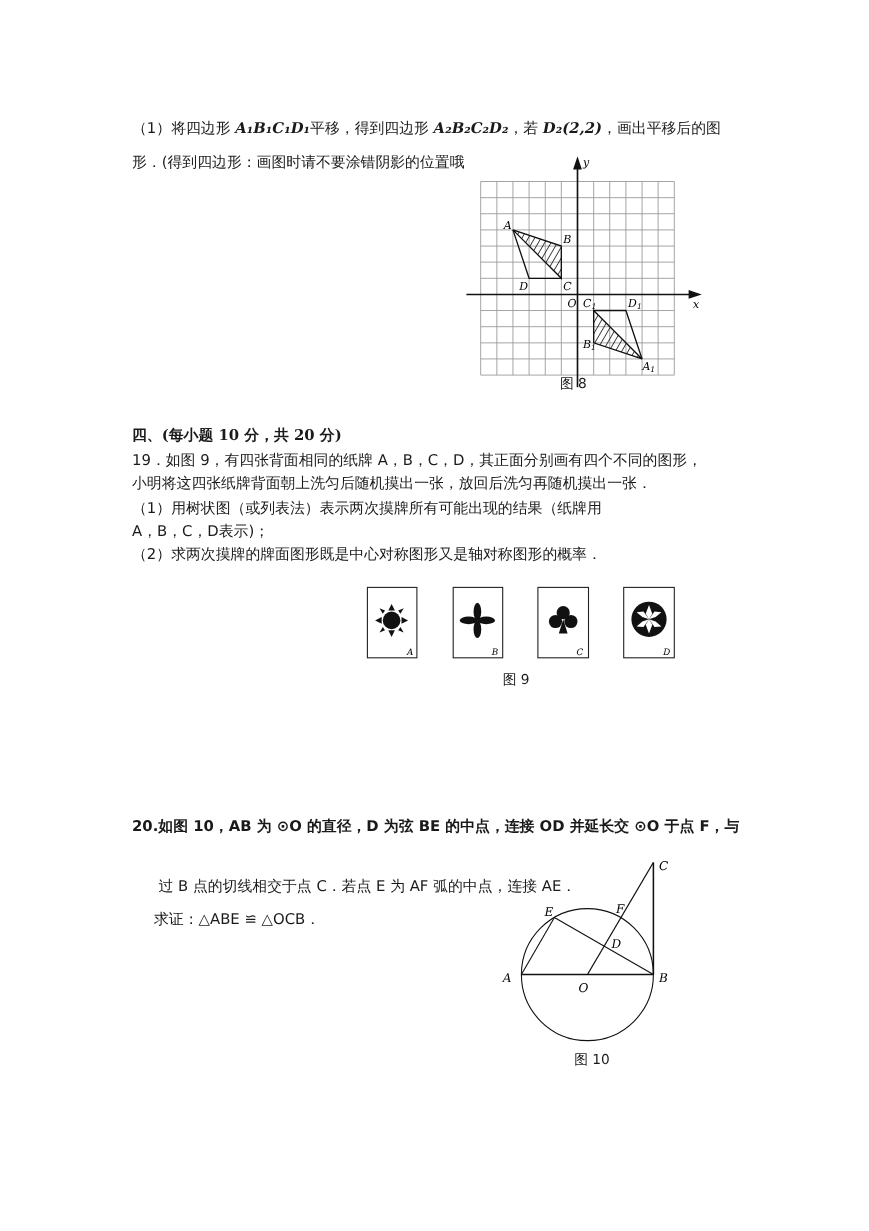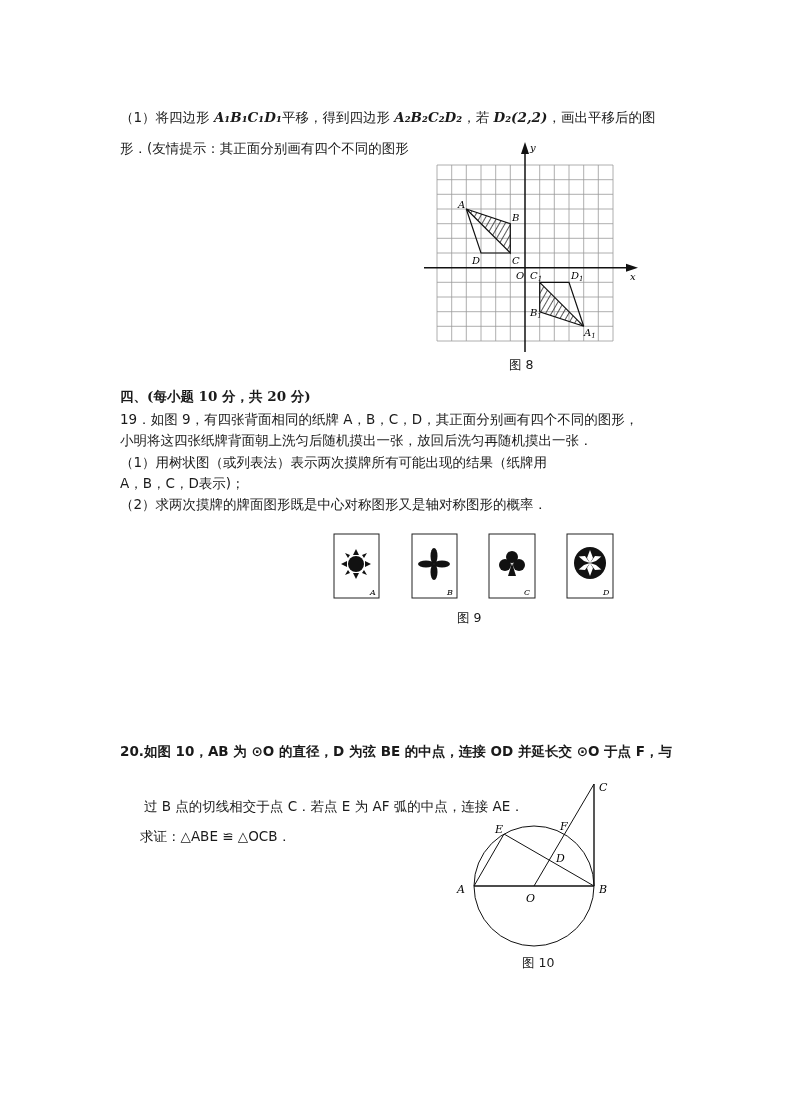--- a/index.html
+++ b/index.html
@@ -10,21 +10,21 @@
   .bs { font-weight:bold; font-family:"DejaVu Serif", serif; }
   .cap { font-size:12.5px; }
   svg text { font-family:"DejaVu Serif", serif; font-style:italic; }
 </style>
 </head>
 <body>
 
 <div class="abs txt" style="left:120px;top:108px;">
   <span>（1）将四边形 </span><span class="b">A₁B₁C₁D₁</span><span>平移，得到四边形 </span><span class="b">A₂B₂C₂D₂</span><span>，若 </span><span class="b">D₂(2,2)</span><span>，画出平移后的图</span>
 </div>
-<div class="abs txt" style="left:120px;top:139px;">形．(友情提示：其正面分别画有四个不同的图形</div>
+<div class="abs txt" style="left:120px;top:139px;">形．(得到四边形：画图时请不要涂错阴影的位置哦</div>
 
 <div class="abs" style="left:420px;top:140px;width:230px;height:230px;">
 <svg width="230" height="230" viewBox="0 0 230 230">
   <defs>
     <pattern id="hatch" patternUnits="userSpaceOnUse" width="5" height="5" patternTransform="rotate(30)">
       <line x1="0" y1="0" x2="0" y2="5" stroke="#111" stroke-width="1.4"></line>
     </pattern>
   </defs>
 
   <g stroke="#999" stroke-width="0.8">
@@ -73,21 +73,21 @@
   <text x="52" y="124" font-size="10">D</text>
   <text x="96" y="139" font-size="10">O</text>
   <text x="110" y="11" font-size="10">y</text>
   <text x="210" y="140" font-size="10">x</text>
   <text x="110" y="139" font-size="10">C<tspan font-size="7" dy="2">1</tspan></text>
   <text x="151" y="139" font-size="10">D<tspan font-size="7" dy="2">1</tspan></text>
   <text x="110" y="176" font-size="10">B<tspan font-size="7" dy="2">1</tspan></text>
   <text x="164" y="196" font-size="10">A<tspan font-size="7" dy="2">1</tspan></text>
 </svg>
 </div>
-<div class="abs cap" style="left:509px;top:357px;">图 8</div>
+<div class="abs cap" style="left:509px;top:341px;">图 8</div>
 
 <div class="abs txt bs" style="left:120px;top:387px;font-style:normal;">四、(每小题 10 分，共 20 分)</div>
 
 <div class="abs txt" style="left:120px;top:410px;">19．如图 9，有四张背面相同的纸牌 A，B，C，D，其正面分别画有四个不同的图形，</div>
 <div class="abs txt" style="left:120px;top:431px;">小明将这四张纸牌背面朝上洗匀后随机摸出一张，放回后洗匀再随机摸出一张．</div>
 <div class="abs txt" style="left:120px;top:453px;">（1）用树状图（或列表法）表示两次摸牌所有可能出现的结果（纸牌用</div>
 <div class="abs txt" style="left:120px;top:474px;">A，B，C，D表示)；</div>
 <div class="abs txt" style="left:120px;top:495px;">（2）求两次摸牌的牌面图形既是中心对称图形又是轴对称图形的概率．</div>
 
 <div class="abs" style="left:320px;top:525px;width:310px;height:90px;">

